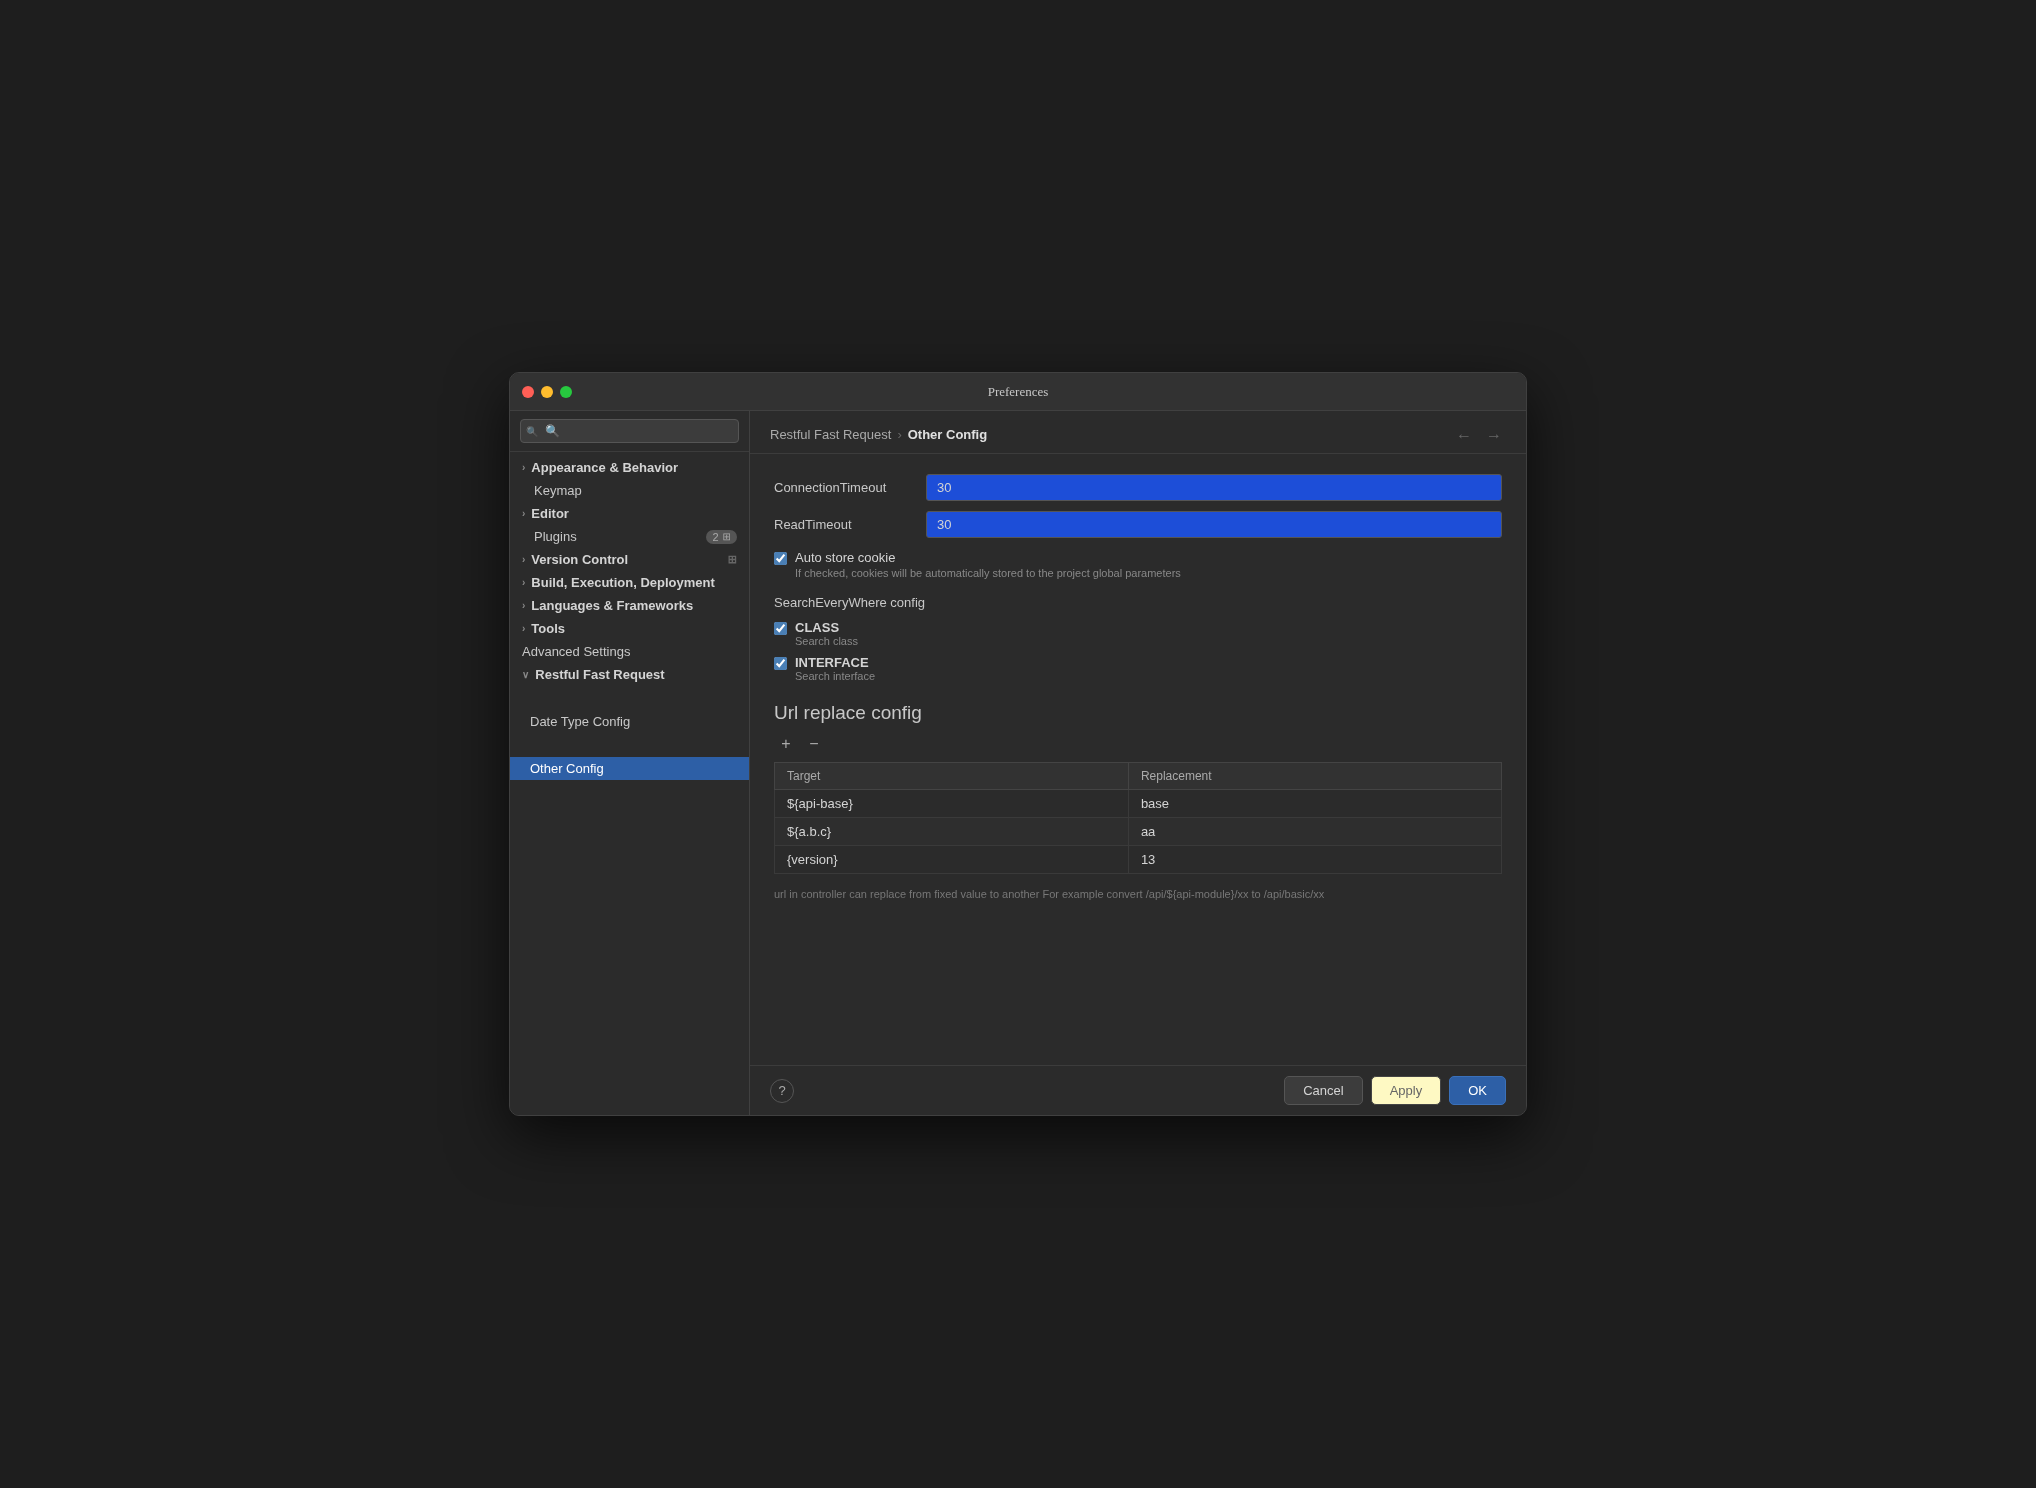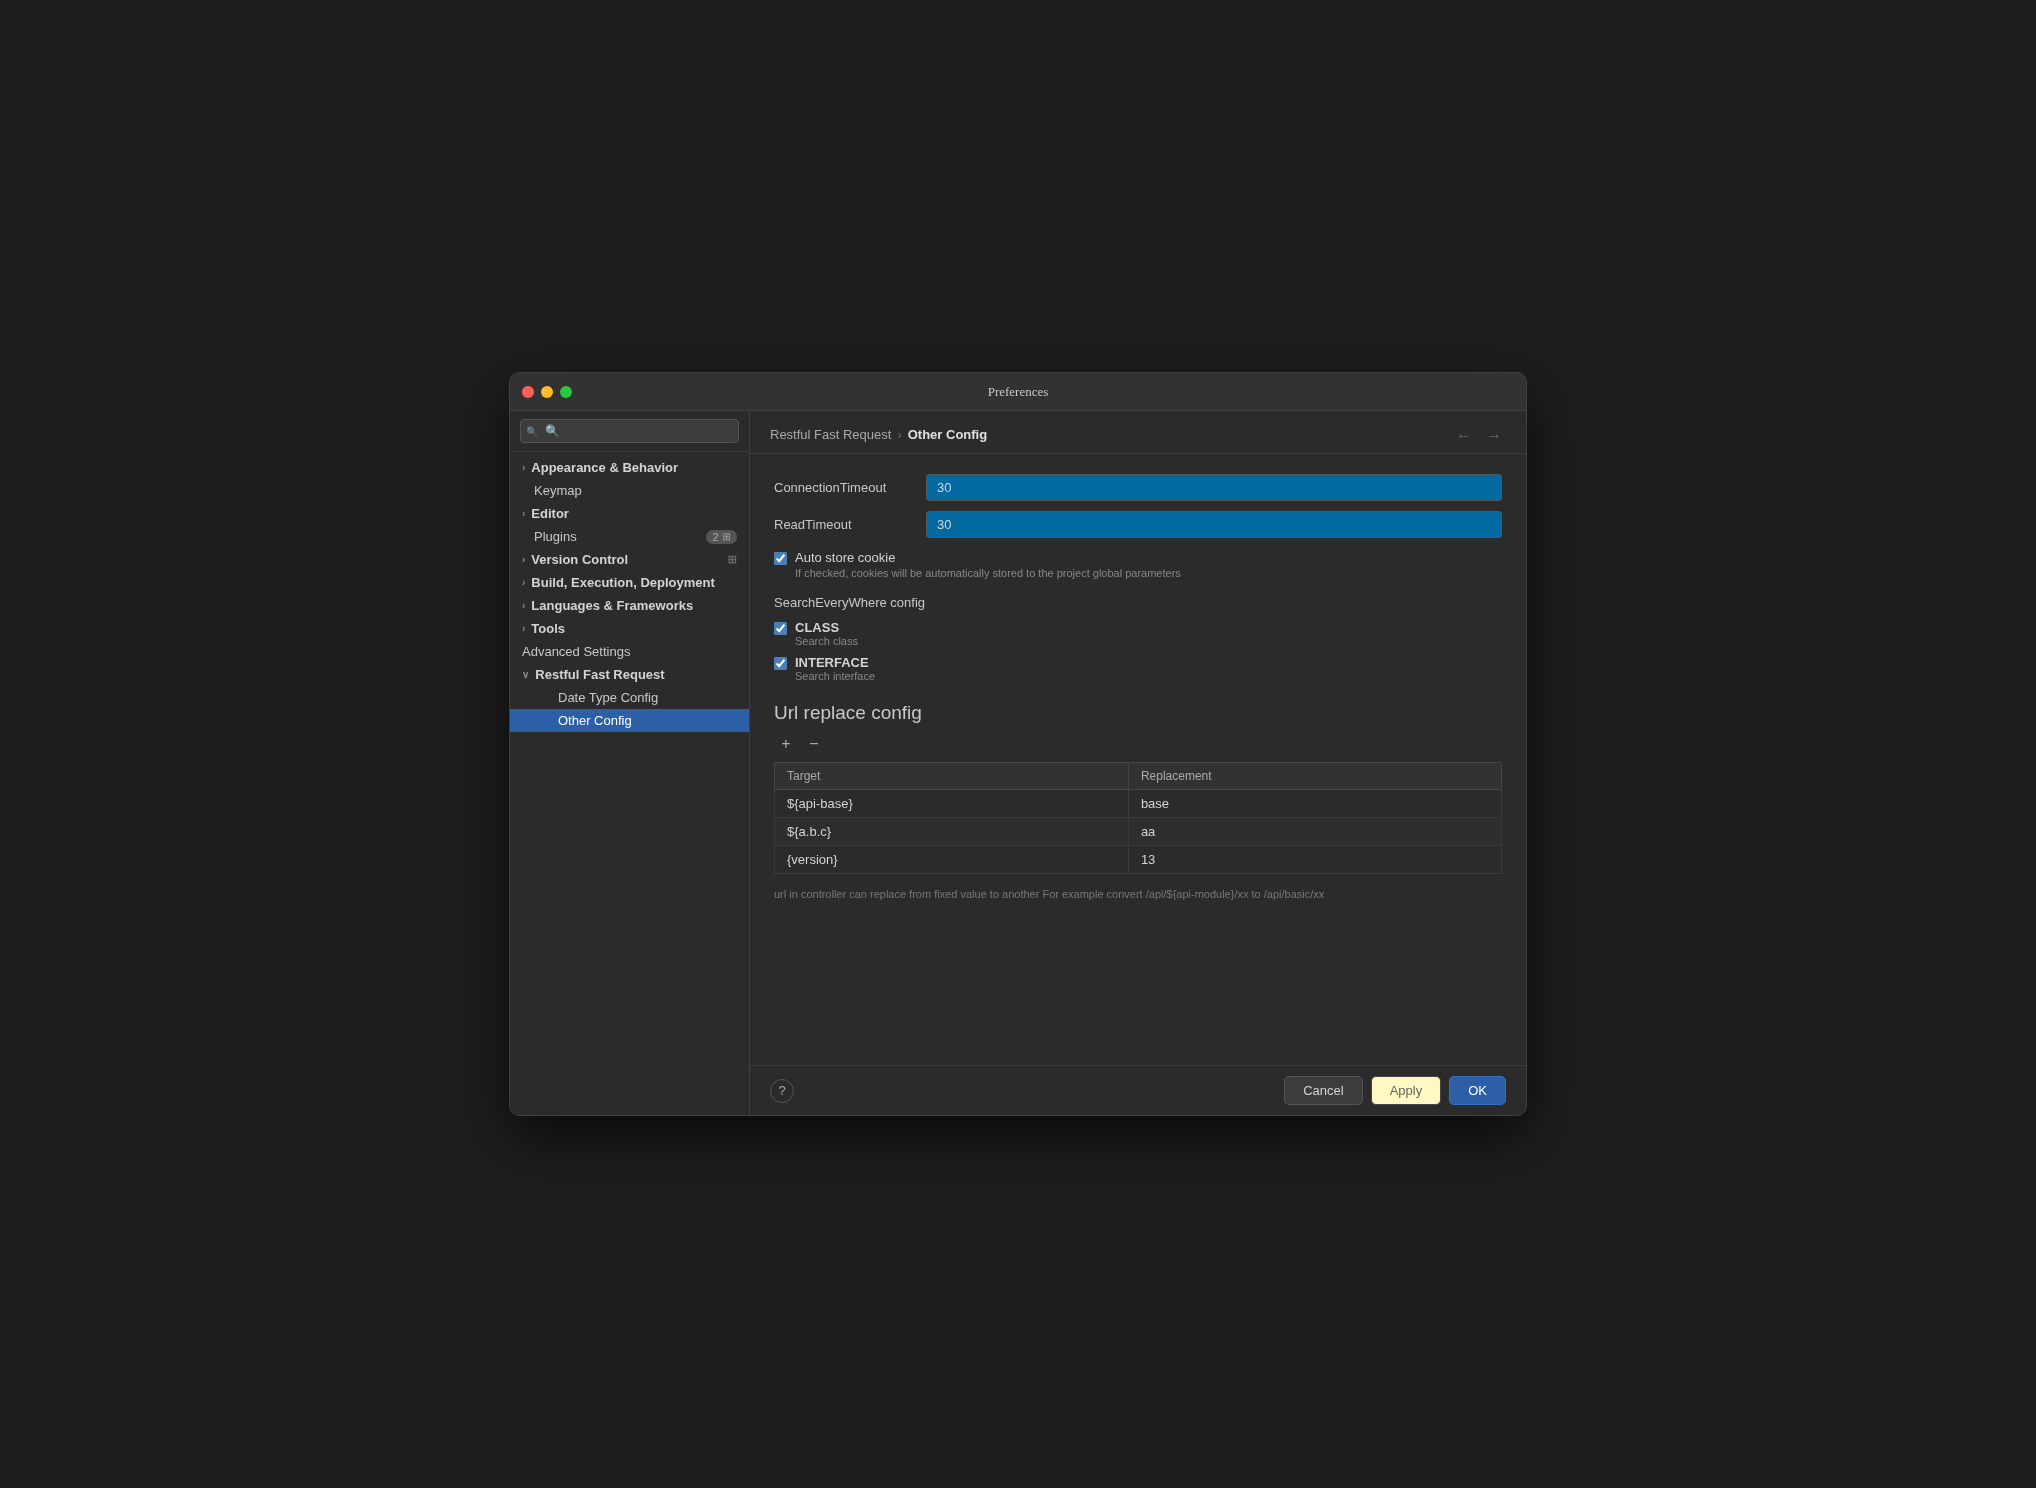--- a/index.html
+++ b/index.html
@@ -115,21 +115,21 @@
     }
     .nav-item .chevron {
       font-size: 10px;
       color: #888;
     }
     .nav-item.section {
       font-weight: 600;
       color: #d4d4d4;
     }
     .nav-item.indented { padding-left: 24px; }
-    .nav-item.indented2 { padding-left: 48px; }
+    .nav-item.indented2 { padding-left: 20px; margin-top: 24px; }
     .nav-item .badge {
       margin-left: auto;
       background: #555;
       border-radius: 8px;
       padding: 1px 6px;
       font-size: 11px;
       color: #aaa;
       display: flex;
       align-items: center;
       gap: 4px;
@@ -188,21 +188,21 @@
       margin-bottom: 10px;
       gap: 12px;
     }
     .form-label {
       min-width: 140px;
       color: #c8c8c8;
       font-size: 13px;
     }
     .form-input {
       flex: 1;
-      background: #0369a1;
+      background: #1d4ed8;
       border: 1px solid #555;
       border-radius: 3px;
       color: #d4d4d4;
       padding: 5px 10px;
       font-size: 13px;
       outline: none;
     }
     .section-title {
       font-size: 13px;
       color: #c8c8c8;

